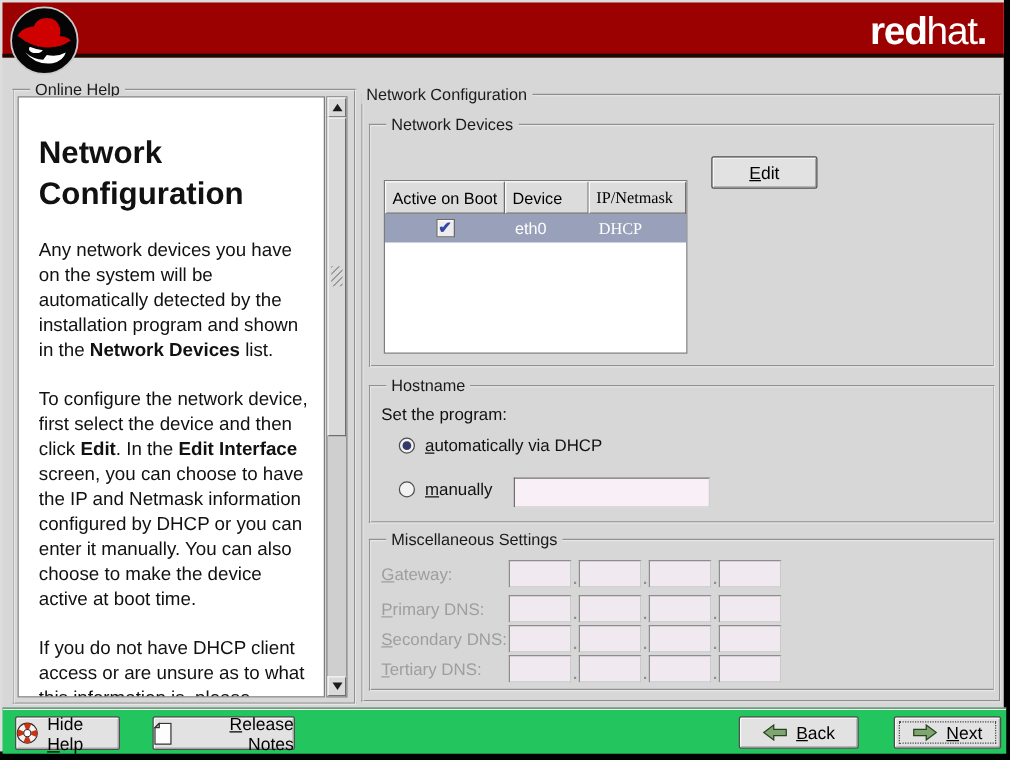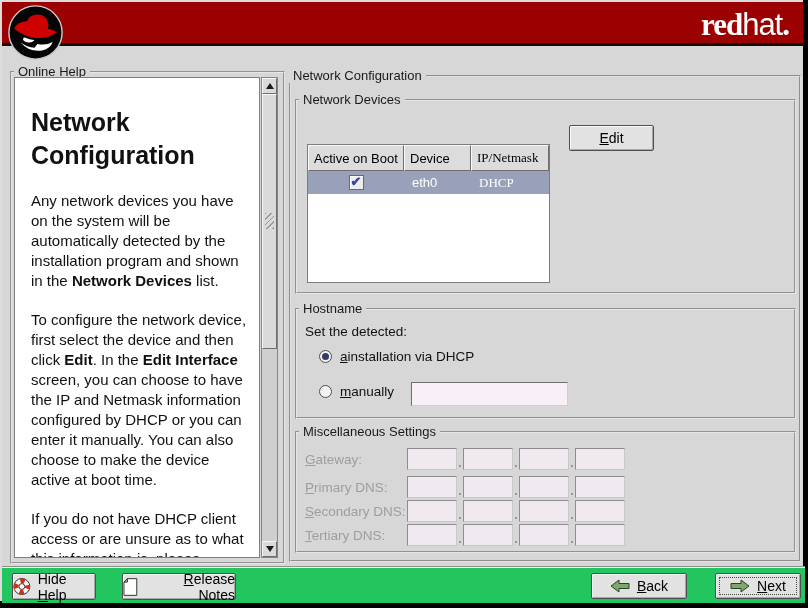--- a/index.html
+++ b/index.html
@@ -7,26 +7,26 @@
   body { font-family:"Liberation Sans", sans-serif; background:#000; position:relative; overflow:hidden; }
   #app { position:absolute; left:0; top:0; width:808px; height:608px; background:#000; }
   .win { position:absolute; left:0; top:0; width:803px; height:601px; background:#d7d7d7;
          border-top:2px solid #dcdcdc; border-left:2px solid #dcdcdc; }
 
   
   .banner { position:absolute; left:0; top:0; width:801px; height:44px; background:#9b0101;
             border-bottom:3px solid #170a05; }
   .logo { position:absolute; left:5px; top:2px; width:57px; height:57px; z-index:5; }
   .wordmark { position:absolute; right:14px; top:5px; color:#fff; font-size:31px; letter-spacing:-1px; }
-  .wordmark .wm-b { font-weight:bold;font-family:Liberation Serif, serif; }
+  .wordmark .wm-b { font-weight:bold; }
   .wordmark .wm-l { font-weight:normal; }
 
   
   .frame { position:absolute; border:2px groove #e6e6e6; }
-  .frame-label { position:absolute; top:-9px; left:2px; background:#d7d7d7; padding:0 4px;
+  .frame-label { position:absolute; top:-9px; left:12px; background:#d7d7d7; padding:0 4px;
                  font-size:13px; color:#1a1a1a; white-space:nowrap; }
 
   
   .help-white { position:absolute; left:12px; top:75px; width:246px; height:481px;
                 background:#fff; border:1px solid #7e7e7e; overflow:hidden;
                 padding:14px 10px 0 16px; color:#111; }
   .help-title { font-size:25px; line-height:33px; font-weight:bold; margin-top:14px; letter-spacing:0; }
   .help-p { font-size:15px; line-height:20px; margin-top:19px; width:218px; }
   .b { font-weight:bold; }
 
@@ -166,25 +166,25 @@
     </div>
   </div>
 
   <div class="btn btn-edit">
     <span><span></span><span class="mn">E</span><span>dit</span></span>
   </div>
 
   <div class="frame grp-hostname">
     <span class="frame-label">Hostname</span>
   </div>
-  <div class="hn-prompt">Set the detected:</div>
+  <div class="hn-prompt">Set the program:</div>
 
   <div class="radio-row rr-auto">
     <span class="radio sel"></span>
-    <span><span></span><span class="mn">a</span><span>installation via DHCP</span></span>
+    <span><span></span><span class="mn">a</span><span>utomatically via DHCP</span></span>
   </div>
 
   <div class="radio-row rr-manual">
     <span class="radio"></span>
     <span><span></span><span class="mn">m</span><span>anually</span></span>
   </div>
 
   <input class="hn-input" type="text" value="" style="">
 
   <div class="frame grp-misc">

